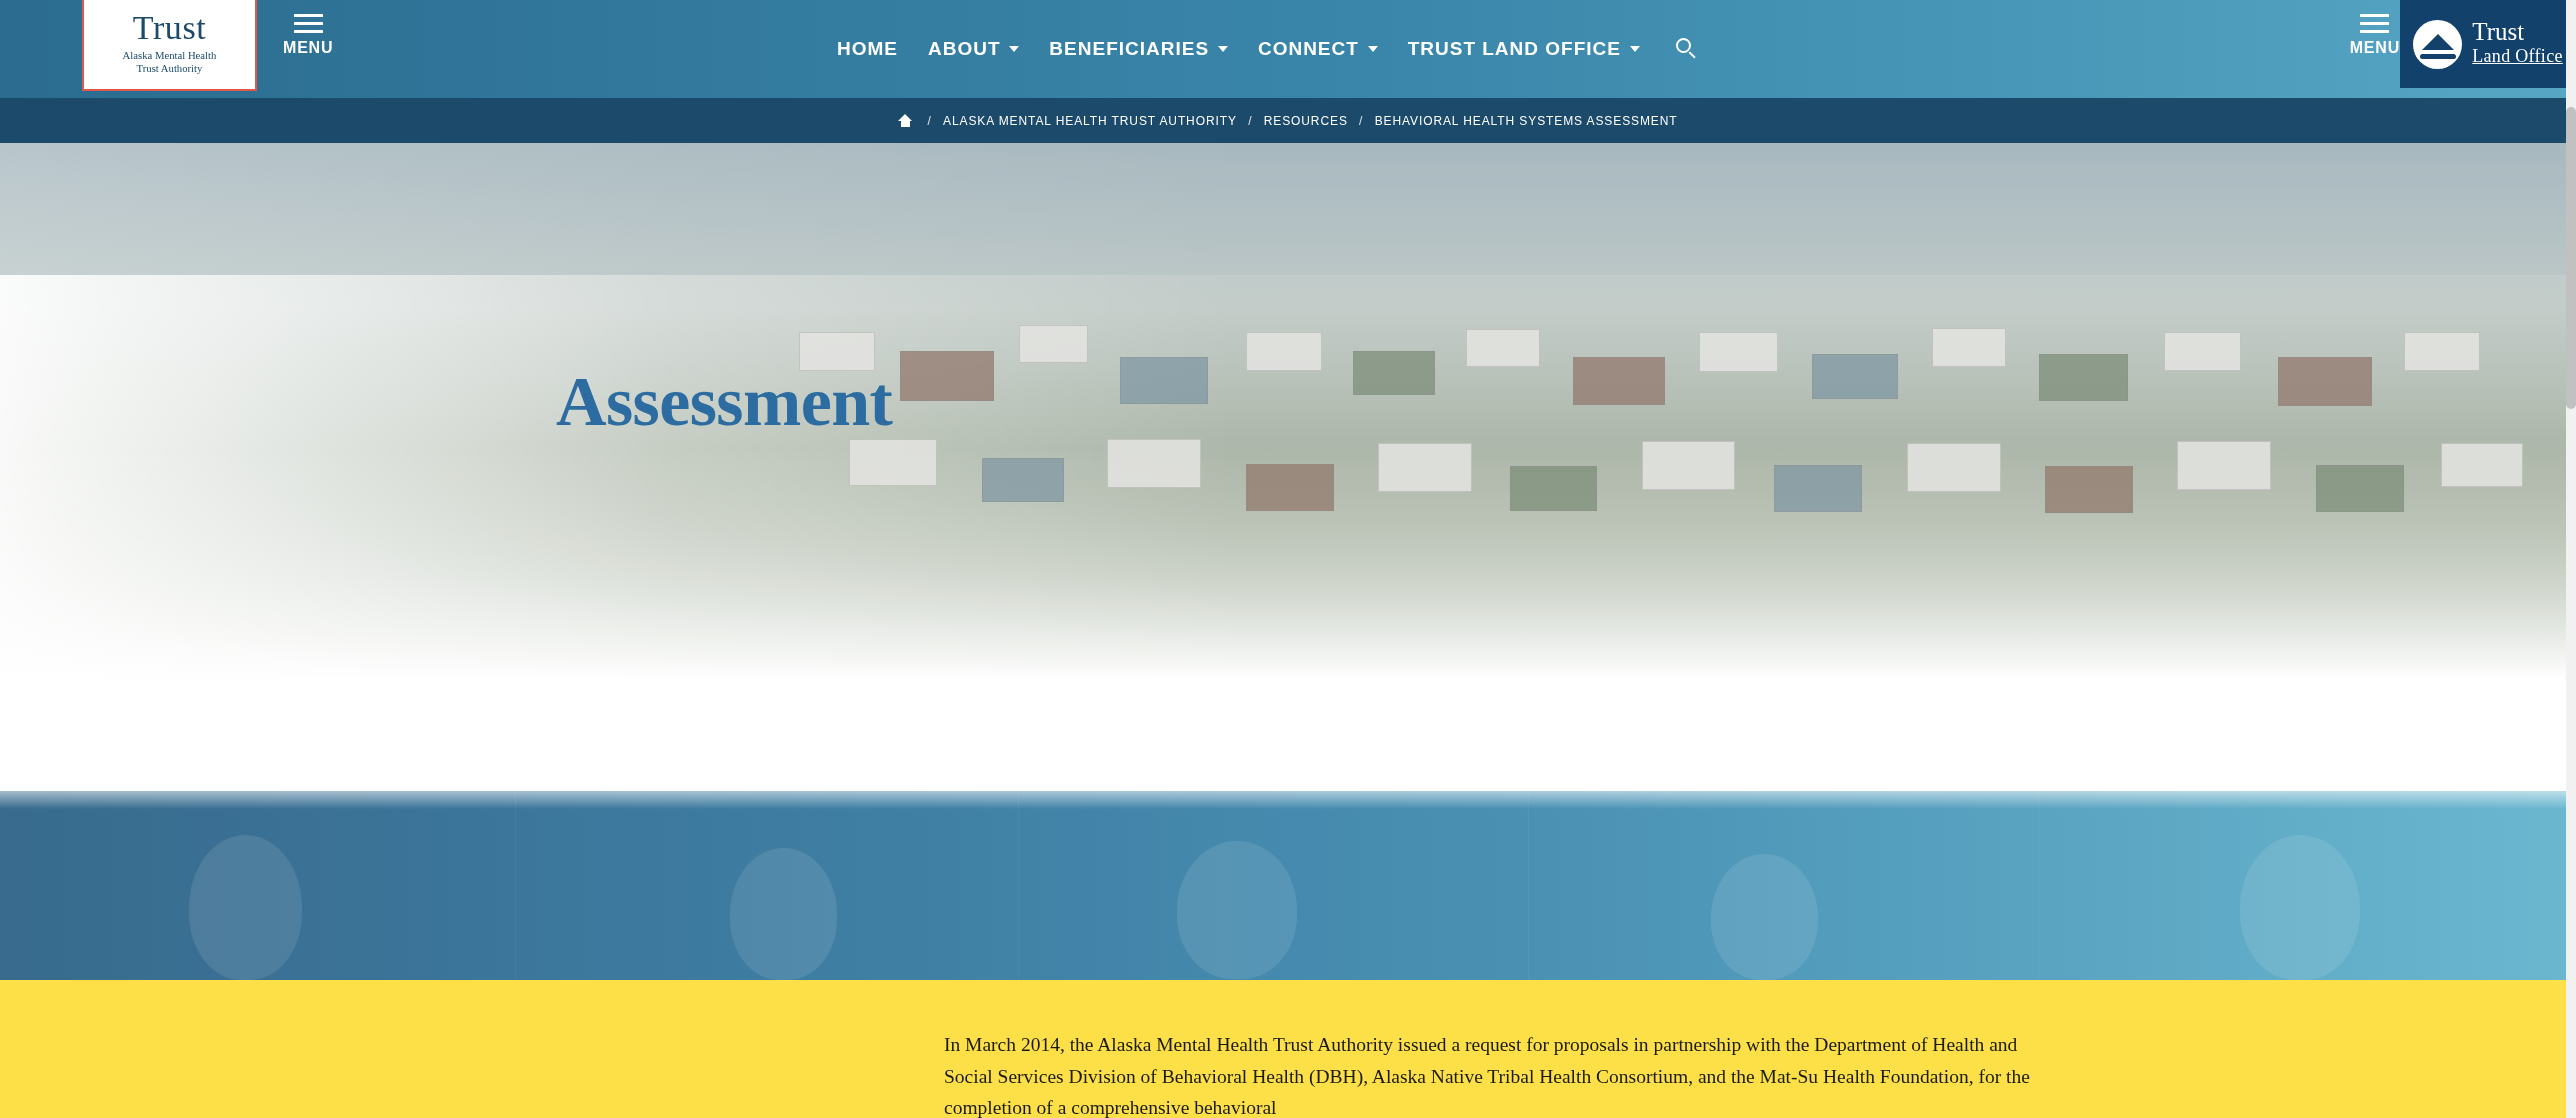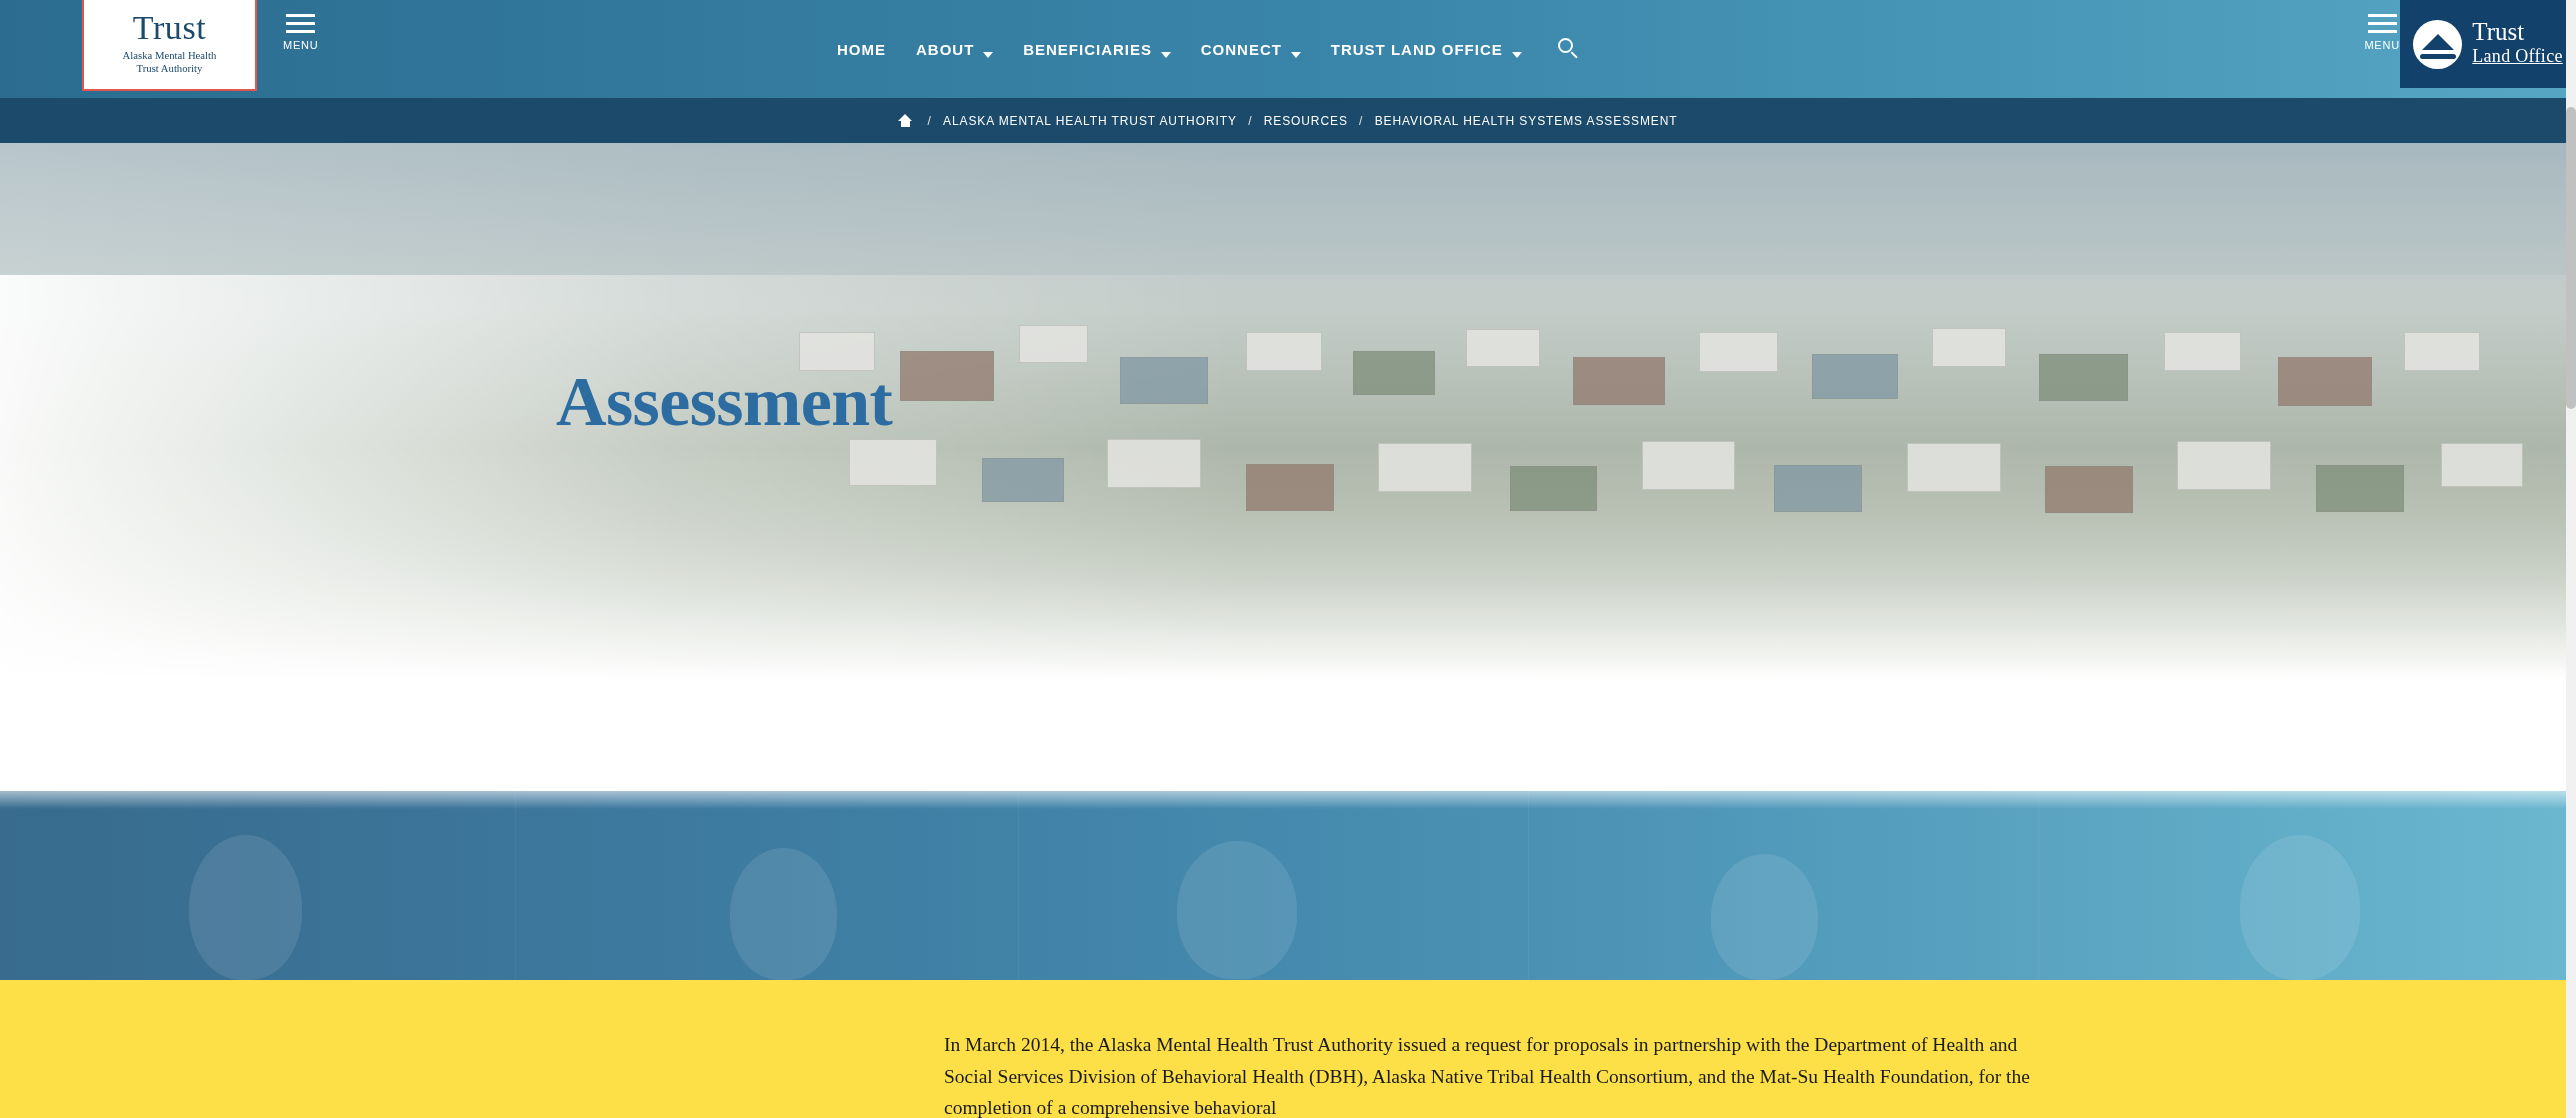--- a/index.html
+++ b/index.html
@@ -61,40 +61,40 @@
   .hamburger span {
     display: block;
     height: 2.5px;
     background: #ffffff;
     margin-bottom: 5.7px;
     border-radius: 0.6px;
   }
   .hamburger span:last-child { margin-bottom: 0; }
   .menu-label {
     color: #ffffff;
-    font-size: 11px;
+    font-size: 16px;
     letter-spacing: 0.8px;
     margin-top: 5.7px;
-    font-weight: normal;
+    font-weight: bold;
   }
 
   .nav {
     position: absolute;
     left: 837px;
     top: 0;
     height: 98px;
     display: flex;
     align-items: center;
     gap: 0;
   }
   .nav-item {
     display: flex;
-    align-items: flex-end;
+    align-items: center;
     color: #ffffff;
-    font-size: 15px;
+    font-size: 19px;
     letter-spacing: 1px;
     font-weight: bold;
     margin-right: 30px;
     cursor: pointer;
     white-space: nowrap;
   }
   .caret {
     display: inline-block;
     margin-left: 8.8px;
     width: 0; height: 0;

